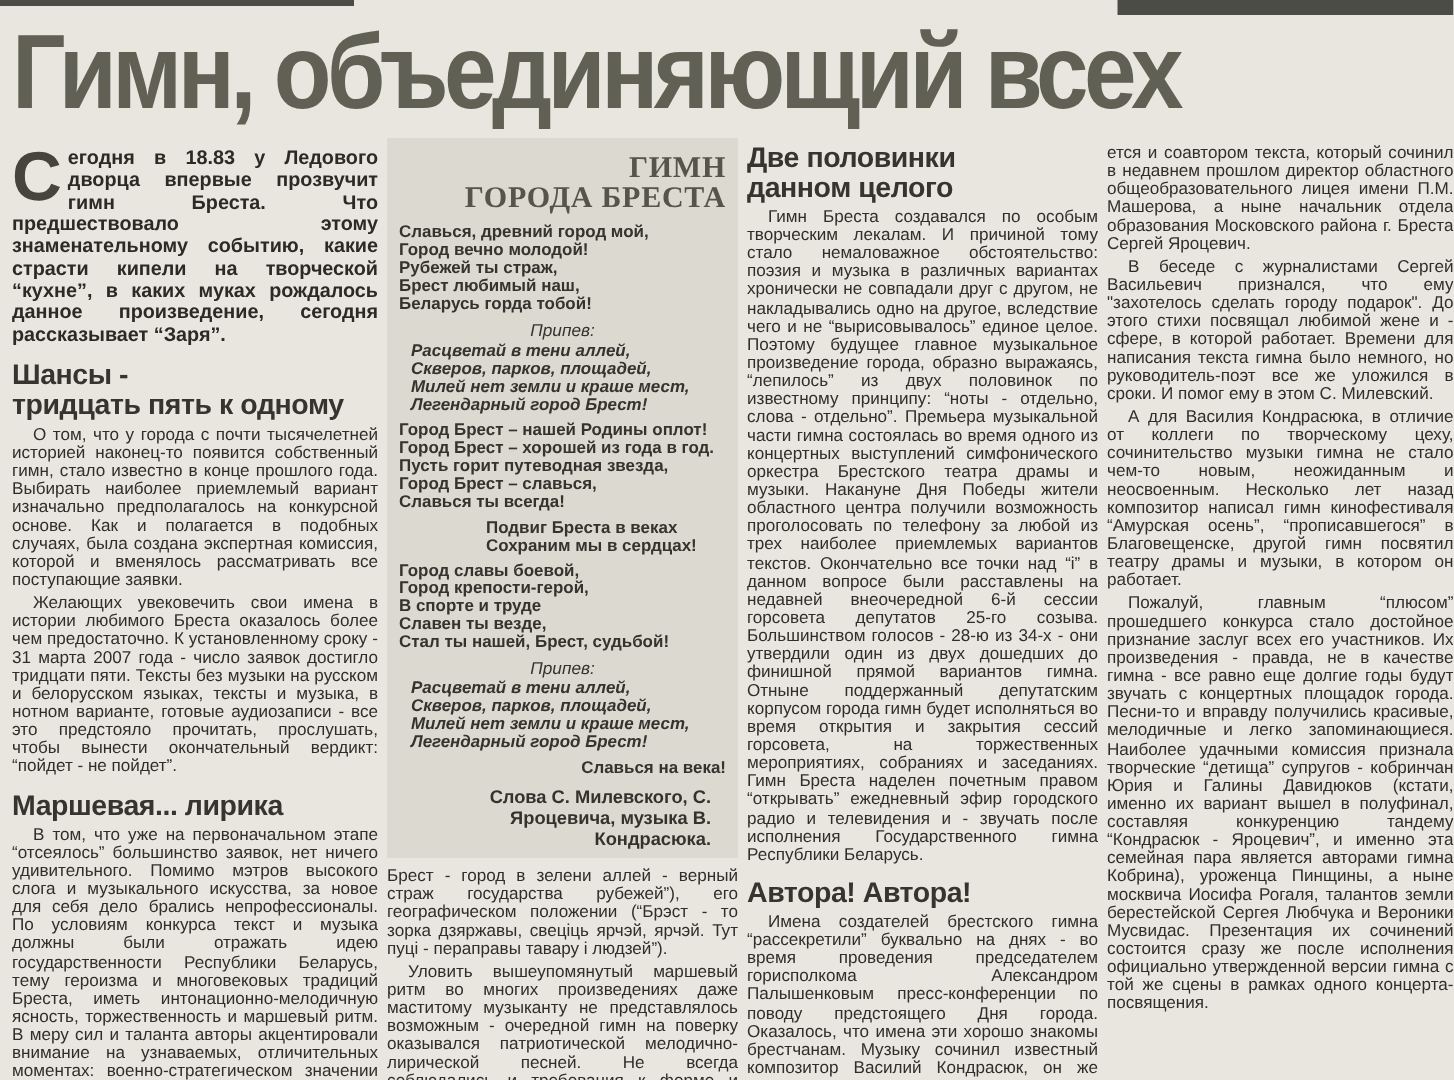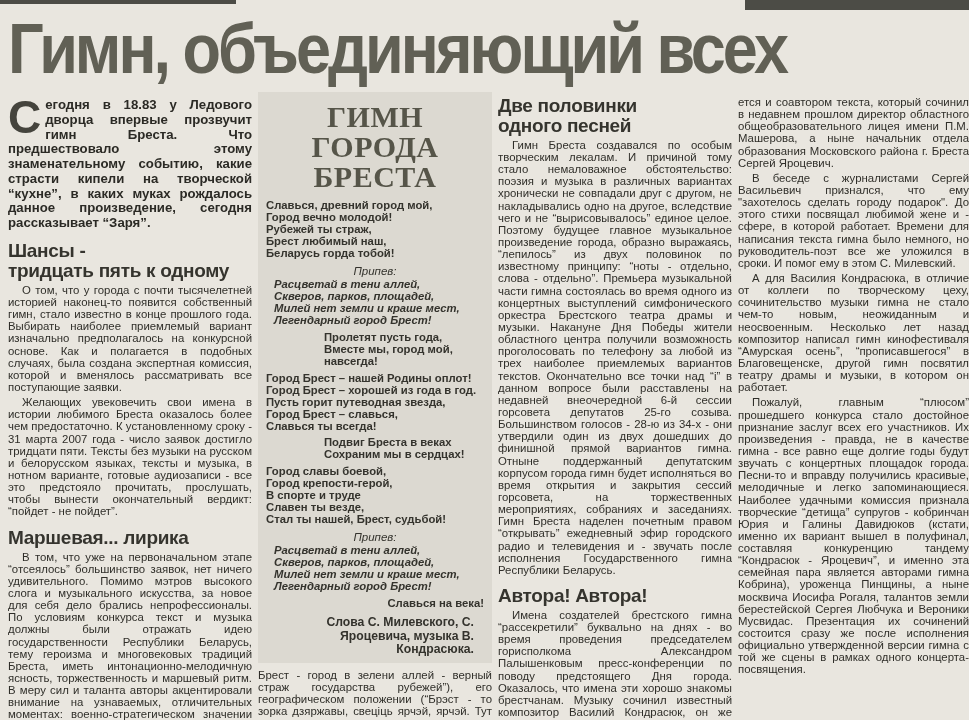--- a/index.html
+++ b/index.html
@@ -52,22 +52,22 @@
     letter-spacing:-.3px;
     white-space:pre-line;
   }
   .anthem-box{
     background:#dcd9d1;
     padding:8px 8px 6px 8px;
     margin-bottom:6px;
   }
   .anthem-title{
     font-family:"Liberation Serif",serif;
-    font-weight:bold;font-size:30px;line-height:1.0;
-    text-align:center;color:#565549;
+    font-weight:bold;font-size:20px;line-height:1.0;
+    text-align:right;color:#565549;
     letter-spacing:.5px;
     white-space:pre-line;
     margin:2px 0 8px 0;
   }
   .stanza{
     font-weight:bold;font-size:11.3px;line-height:1.06;
     color:#34332d;white-space:pre-line;margin:0 0 5px 0;
   }
   .chorus{font-style:italic;padding-left:8px;}
   .refrain-label{
@@ -108,22 +108,20 @@
       <div class="stanza">Славься, древний город мой,
 Город вечно молодой!
 Рубежей ты страж,
 Брест любимый наш,
 Беларусь горда тобой!</div>
       <div class="refrain-label">Припев:</div>
       <div class="stanza chorus">Расцветай в тени аллей,
 Скверов, парков, площадей,
 Милей нет земли и краше мест,
 Легендарный город Брест!</div>
-      <div class="stanza bridge">Пролетят пусть года,
-Вместе мы, город мой, навсегда!</div>
       <div class="stanza">Город Брест – нашей Родины оплот!
 Город Брест – хорошей из года в год.
 Пусть горит путеводная звезда,
 Город Брест – славься,
 Славься ты всегда!</div>
       <div class="stanza bridge">Подвиг Бреста в веках
 Сохраним мы в сердцах!</div>
       <div class="stanza">Город славы боевой,
 Город крепости-герой,
 В спорте и труде
@@ -137,21 +135,21 @@
       <div class="stanza finale">Славься на века!</div>
       <div class="credit">Слова С. Милевского, С. Яроцевича,
 музыка В. Кондрасюка.</div>
     </div>
     <p class="body-p no-indent">Брест - город в зелени аллей - верный страж  государства рубежей”),  его географическом положении (“Брэст - то зорка дзяржавы, свеціць ярчэй, ярчэй. Тут пуці - пераправы тавару і людзей”).</p>
     <p class="body-p">Уловить вышеупомянутый маршевый ритм во многих произведениях даже маститому музыканту не представлялось возможным - очередной гимн на поверку оказывался патриотической мелодично-лирической песней. Не всегда соблюдались и требования к форме и жанру.</p>
   </div>
 
   <div class="col">
     <h2 class="sec-heading" style="margin-top:4px;">Две половинки
-одного песней</h2>
+данном целого</h2>
     <p class="body-p">Гимн Бреста создавался по особым творческим лекалам. И причиной тому стало немаловажное обстоятельство: поэзия и музыка в различных вариантах хронически не совпадали друг с другом, не накладывались одно на другое, вследствие чего и не “вырисовывалось” единое целое. Поэтому будущее главное музыкальное произведение города, образно выражаясь, “лепилось” из двух половинок по известному принципу: “ноты - отдельно, слова - отдельно”. Премьера музыкальной части гимна состоялась во время одного из концертных  выступлений симфонического оркестра Брестского театра драмы и музыки. Накануне Дня Победы жители областного центра  получили возможность проголосовать по телефону за любой из трех наиболее приемлемых вариантов текстов. Окончательно все точки над “і” в данном вопросе были расставлены на недавней внеочередной 6-й сессии горсовета депутатов 25-го созыва. Большинством голосов - 28-ю из  34-х - они утвердили один из двух дошедших до финишной прямой вариантов гимна. Отныне поддержанный депутатским корпусом города гимн будет исполняться во время открытия и закрытия сессий горсовета, на торжественных мероприятиях, собраниях и заседаниях. Гимн Бреста наделен почетным правом “открывать” ежедневный эфир городского радио и телевидения и  - звучать после исполнения Государственного гимна Республики Беларусь.</p>
     <h2 class="sec-heading">Автора! Автора!</h2>
     <p class="body-p">Имена создателей брестского гимна “рассекретили” буквально на днях - во время проведения председателем горисполкома Александром Палышенковым пресс-конференции по поводу предстоящего Дня города. Оказалось, что имена эти хорошо знакомы брестчанам. Музыку сочинил известный композитор Василий Кондрасюк, он же явля-</p>
   </div>
 
   <div class="col">
     <p class="body-p no-indent" style="margin-top:4px;">ется и соавтором текста, который сочинил в недавнем прошлом директор областного общеобразовательного лицея имени П.М. Машерова, а ныне начальник отдела образования Московского района г. Бреста Сергей Яроцевич.</p>
     <p class="body-p">В беседе с журналистами Сергей Васильевич признался, что ему "захотелось сделать городу подарок". До этого стихи посвящал любимой жене и - сфере, в которой работает.  Времени для написания текста гимна было немного, но руководитель-поэт все же уложился в сроки. И помог ему в этом С. Милевский.</p>
     <p class="body-p">А для Василия Кондрасюка, в отличие от коллеги по творческому цеху, сочинительство музыки гимна не стало чем-то новым, неожиданным и неосвоенным. Несколько лет назад композитор написал гимн кинофестиваля “Амурская осень”, “прописавшегося” в Благовещенске, другой гимн посвятил театру драмы и музыки, в котором он работает.</p>
     <p class="body-p">Пожалуй, главным “плюсом” прошедшего конкурса стало достойное признание заслуг всех его участников. Их произведения - правда, не в качестве гимна - все равно еще долгие годы будут звучать с концертных площадок города. Песни-то и вправду получились красивые, мелодичные и легко запоминающиеся. Наиболее удачными комиссия признала творческие “детища” супругов - кобринчан Юрия и Галины Давидюков (кстати, именно их вариант вышел в  полуфинал, составляя конкуренцию тандему “Кондрасюк - Яроцевич”, и именно эта семейная пара является авторами гимна Кобрина), уроженца Пинщины, а ныне москвича Иосифа Рогаля, талантов земли берестейской Сергея Любчука и Вероники Мусвидас. Презентация их сочинений состоится сразу же после исполнения официально утвержденной версии гимна с той же сцены в рамках одного концерта-посвящения.</p>

